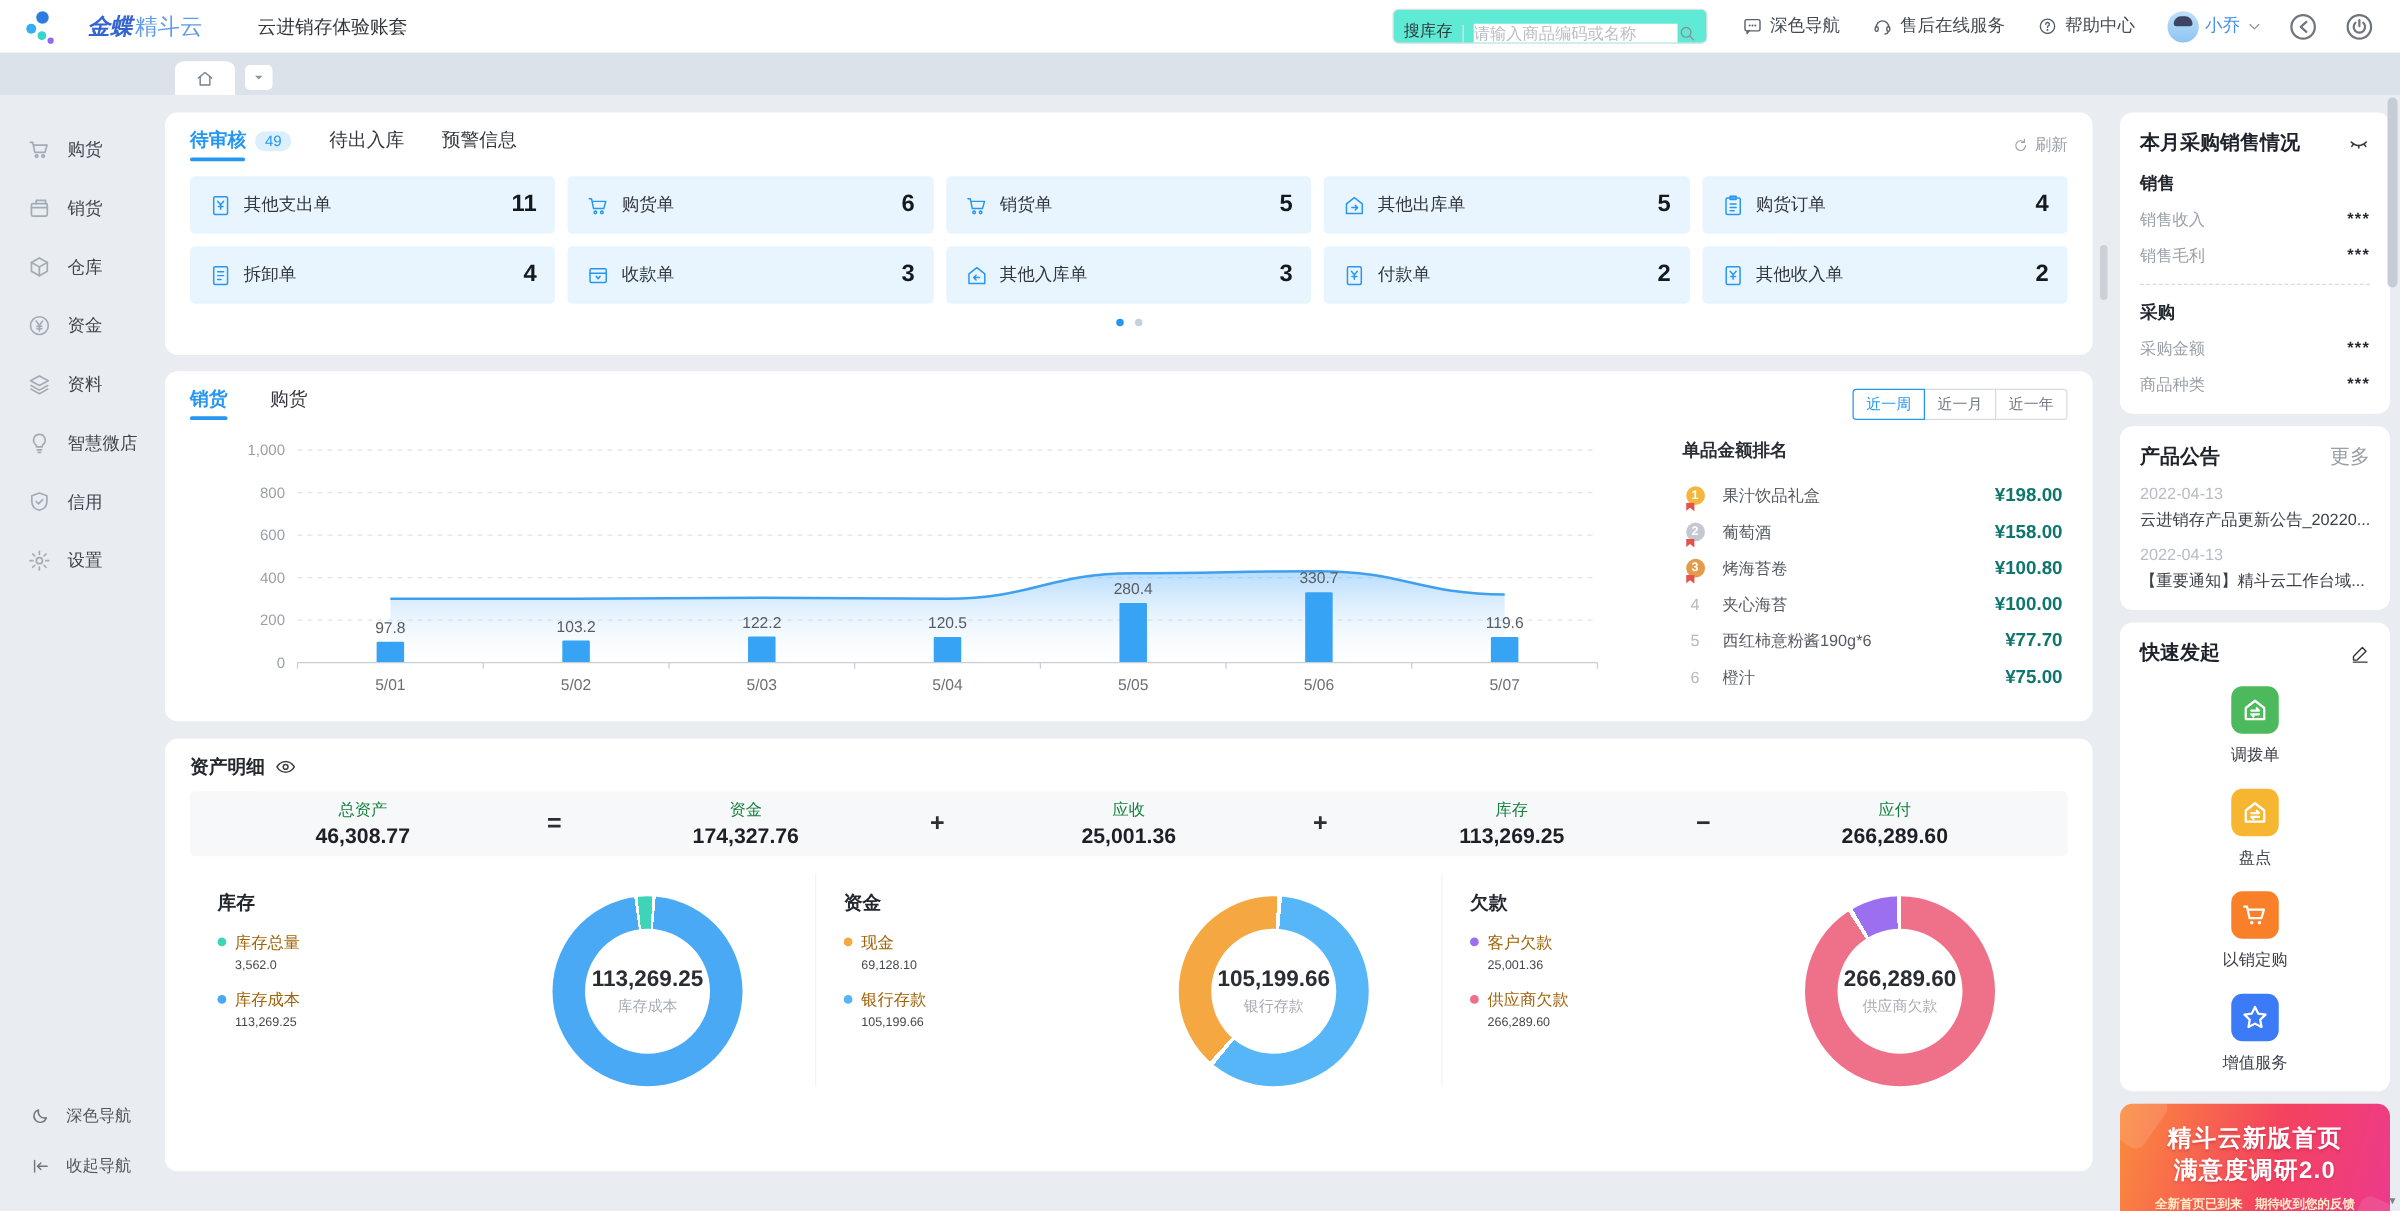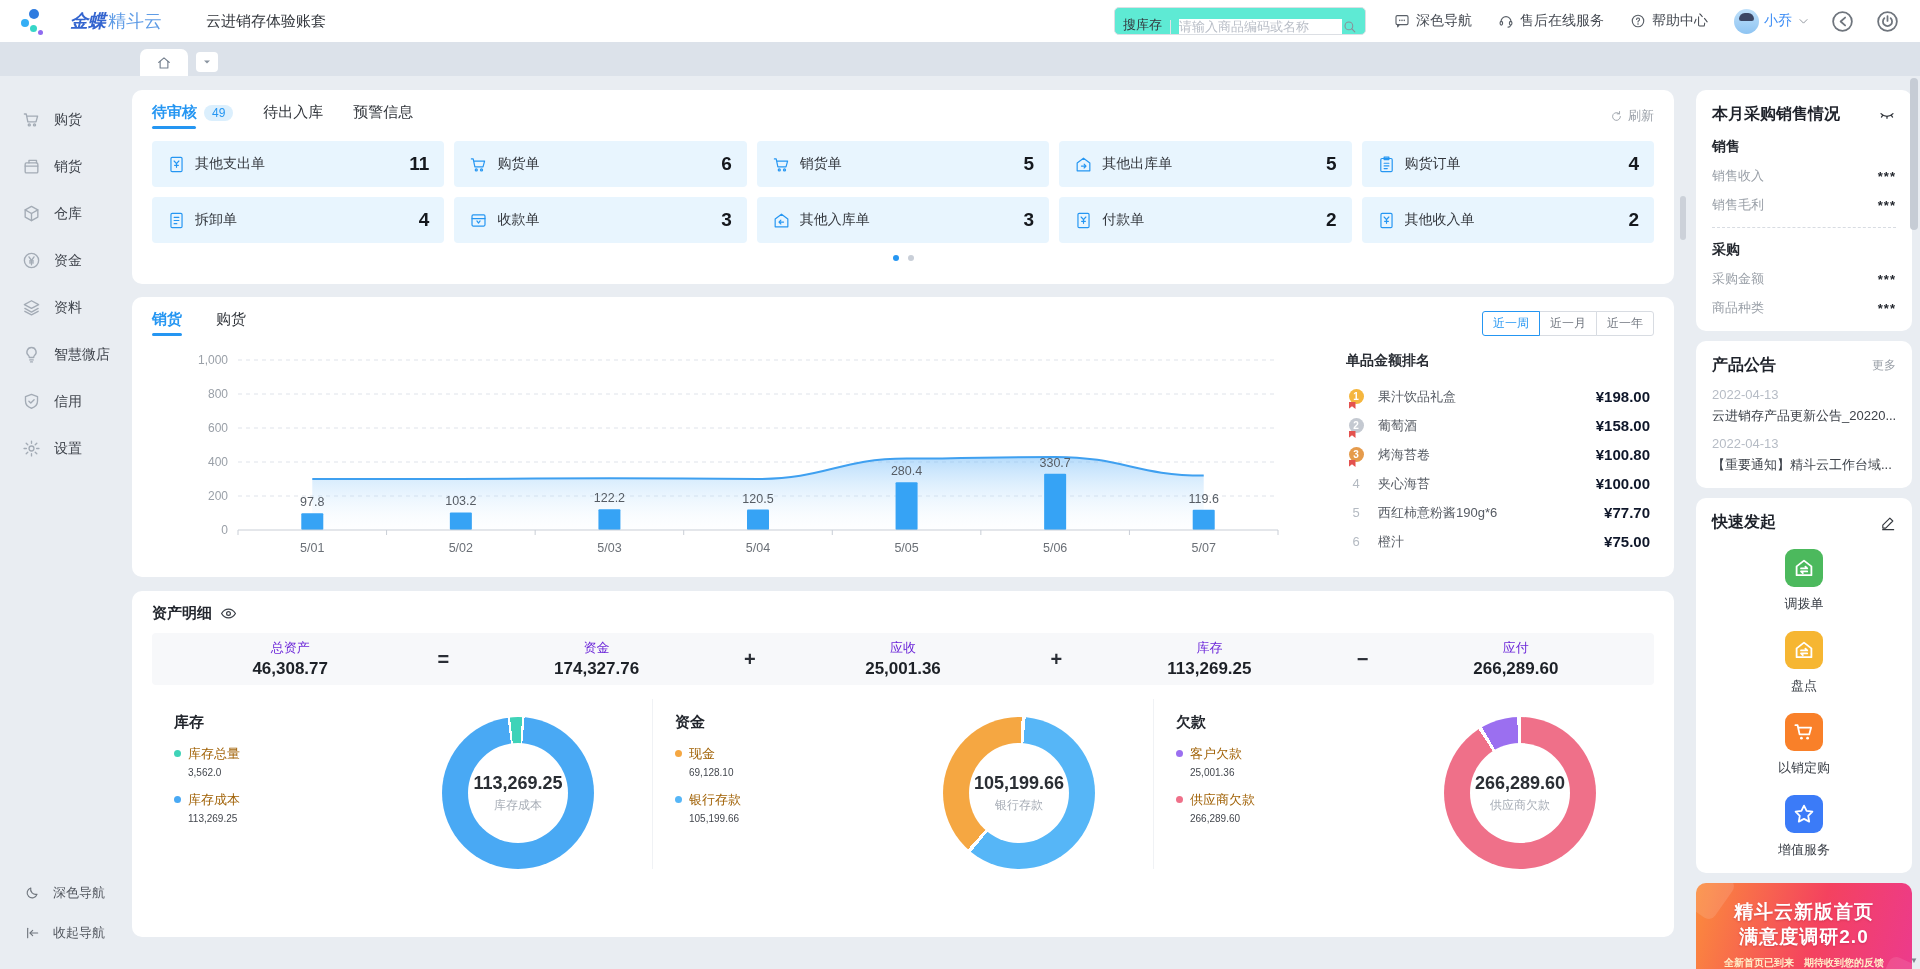--- a/index.html
+++ b/index.html
@@ -91,30 +91,30 @@
   .chartwrap { flex:1; min-width:0; }
   .ranking { width:320px; flex:none; padding:4px 4px 0 12px; }
   .rk-title { font-size:14px; font-weight:bold; color:#2a2e35; margin:8px 0 12px; }
   .rk-row { display:flex; align-items:center; height:29px; }
   .rk-ic { width:20px; display:flex; justify-content:center; flex:none; }
   .medal { width:15px; height:15px; border-radius:50%; color:#fff; font-size:10px; font-weight:bold; display:flex; align-items:center; justify-content:center; position:relative; }
   .medal::after { content:""; position:absolute; bottom:-5px; left:0; width:7px; height:7px; background:#e4524e; clip-path:polygon(0 0,100% 0,100% 100%,50% 60%,0 100%); }
   .m1 { background:#f5b63e; } .m2 { background:#c4c9d1; } .m3 { background:#e59b4c; }
   .rankno { font-size:13px; color:#b4bac2; }
   .rk-name { margin-left:12px; font-size:13px; color:#565b63; flex:1; white-space:nowrap; overflow:hidden; text-overflow:ellipsis; }
-  .rk-price { font-size:15px; font-weight:bold; color:#0f172a; margin-left:24px; }
+  .rk-price { font-size:15px; font-weight:bold; color:#0f766e; margin-left:24px; }
 
   
   .assets { margin-top:14px; padding:13px 20px 0; height:346px; }
   .a-head { display:flex; align-items:center; gap:8px; }
   .a-title { font-size:15px; font-weight:bold; color:#23272e; }
   .a-eye { width:17px; height:17px; color:#3c4149; cursor:pointer; }
   .formula { margin-top:10px; background:#f7f8fa; border-radius:4px; height:52px; display:flex; align-items:center; justify-content:space-evenly; }
   .fstat { text-align:center; flex:1; }
-  .fstat .fl { font-size:13px; color:#6d28d9; }
+  .fstat .fl { font-size:13px; color:#15803d; }
   .fstat .fv { font-size:17px; font-weight:bold; color:#1d2127; margin-top:2px; }
   .fop { font-size:20px; font-weight:bold; color:#2a2e35; width:30px; text-align:center; flex:none; }
   .apanels { display:flex; margin-top:14px; }
   .apanel { flex:1; padding:14px 10px 0 22px; display:flex; min-width:0; }
   .apanel + .apanel { border-left:1px solid #f0f2f5; }
   .aleft { flex:1; min-width:0; }
   .ap-title { font-size:15px; font-weight:bold; color:#23272e; }
   .lg-item { display:flex; margin-top:13px; }
   .lg-dot { width:7px; height:7px; border-radius:50%; margin:5px 7px 0 0; flex:none; }
   .lg-label { font-size:13px; color:#a16207; }
@@ -126,24 +126,24 @@
   .dlab { font-size:12px; color:#a7adb6; margin-top:3px; }
 
   
   .rightbar { width:232px; flex:none; padding:14px 8px 0 8px; }
   .rcard { background:#fff; border-radius:10px; margin-bottom:10px; padding:14px 16px; }
   .r-head { display:flex; align-items:center; }
   .r-title { font-size:16px; font-weight:bold; color:#1e222a; flex:1; }
   .r-ic { width:18px; height:18px; color:#33373d; cursor:pointer; flex:none; }
   .msec + .msec { border-top:1px dashed #d8dce2; margin-top:13px; }
   .msec-h { font-size:14px; font-weight:bold; color:#23272e; margin-top:13px; }
-  .mrow { display:flex; justify-content:space-between; margin-top:11px;align-items:center; }
+  .mrow { display:flex; justify-content:space-between; margin-top:11px; }
   .mrow .ml { font-size:13px; color:#9aa0a8; }
   .mrow .mv { font-size:13px; font-weight:bold; color:#23272e; letter-spacing:1px; }
-  .more { font-size:12px; color:#9aa0a8; cursor:pointer; }
+  .more { font-size:16px; color:#9aa0a8; cursor:pointer; }
   .ann-date { font-size:13px; color:#b6bcc5; margin-top:11px; }
   .ann-text { font-size:13px; color:#3c4149; margin-top:5px; white-space:nowrap; overflow:hidden; cursor:pointer; }
   .qgrid { display:grid; grid-template-columns:1fr; row-gap:18px; margin-top:16px; }
   .qitem { display:flex; flex-direction:column; align-items:center; cursor:pointer; }
   .qic { width:38px; height:38px; border-radius:9px; display:flex; align-items:center; justify-content:center; color:#fff; }
   .qic svg { width:24px; height:24px; }
   .qlbl { font-size:13px; color:#3c4149; margin-top:8px; }
   .banner { height:104px; border-radius:10px; background:linear-gradient(105deg,#fb8c3c,#f4425f 55%,#ec3a8e); margin-bottom:10px; display:flex; flex-direction:column; align-items:center; justify-content:center; position:relative; overflow:hidden; cursor:pointer; }
   .banner::before { content:""; position:absolute; width:46px; height:46px; background:rgba(255,255,255,.12); transform:rotate(35deg); left:-14px; top:-16px; border-radius:8px; }
   .banner::after { content:""; position:absolute; width:40px; height:40px; background:rgba(255,255,255,.10); transform:rotate(25deg); right:-10px; bottom:-14px; border-radius:8px; }

